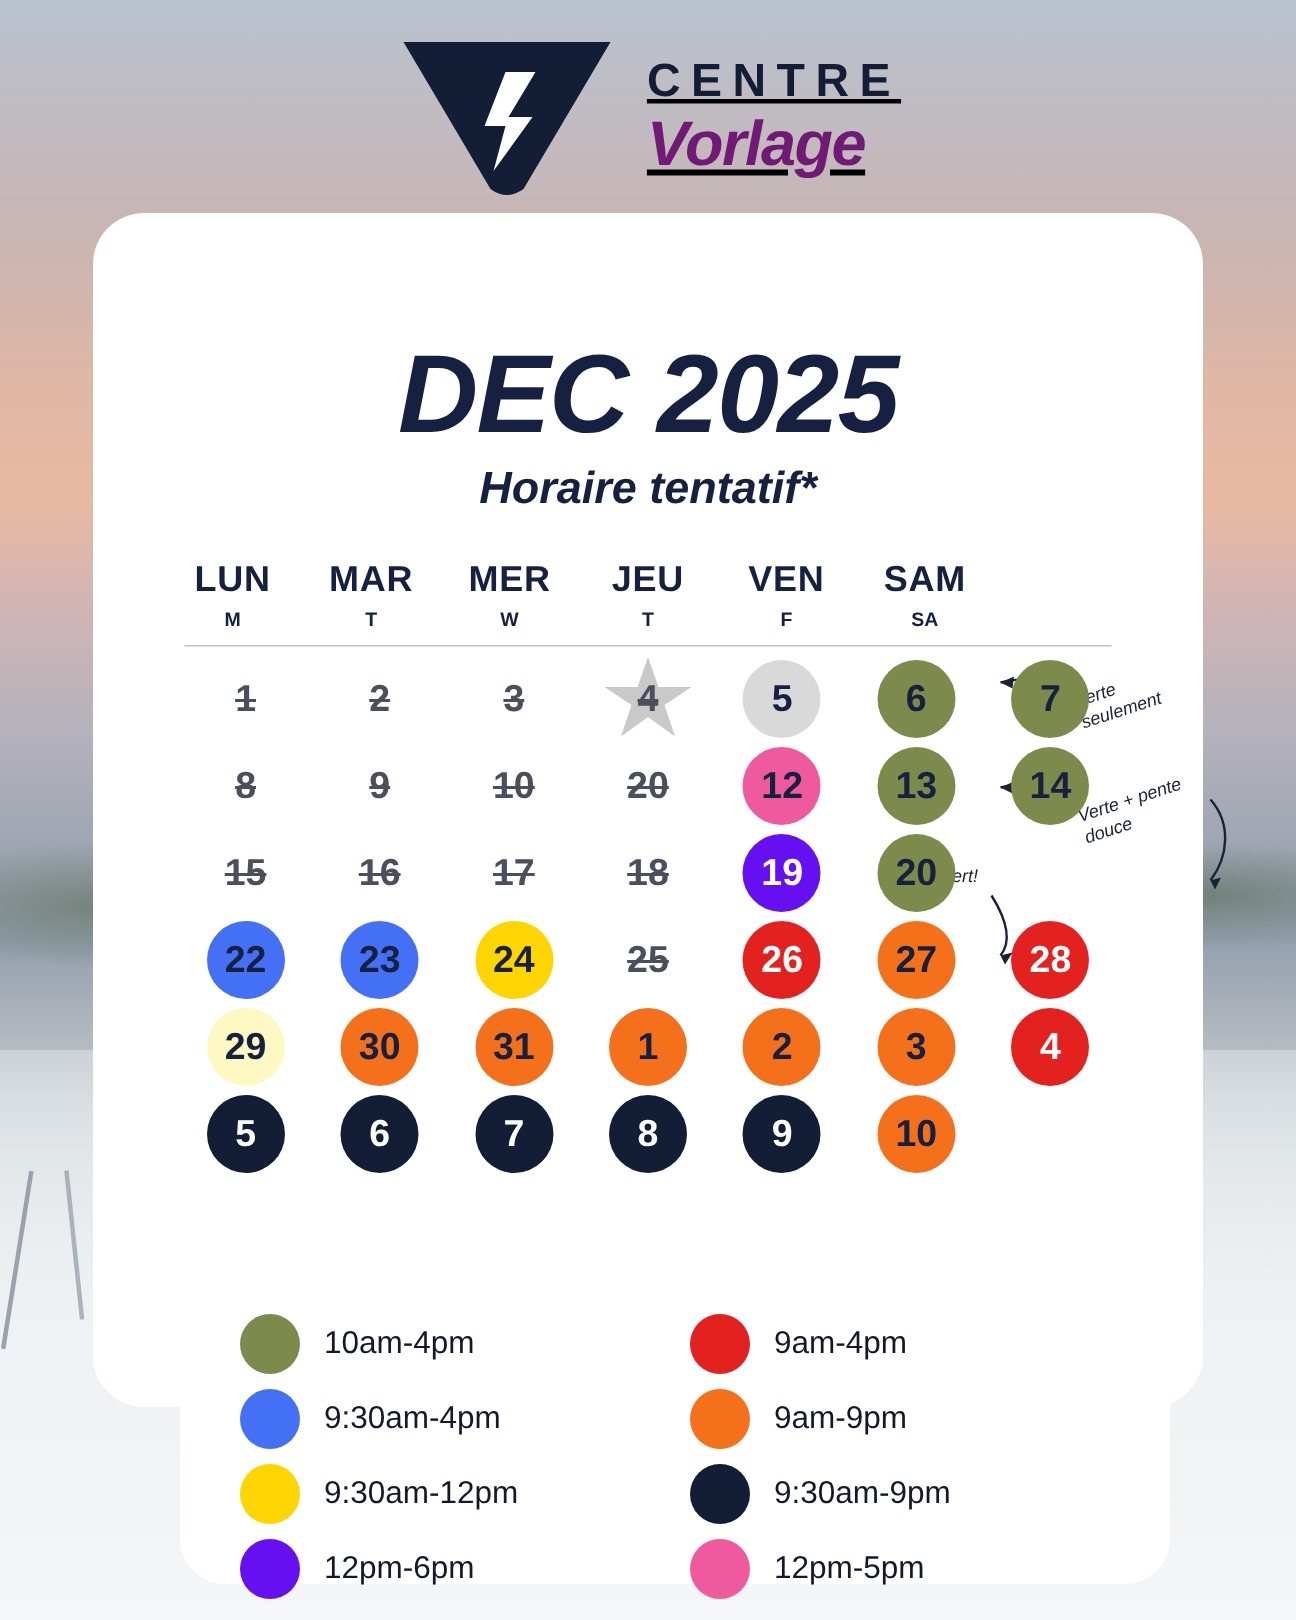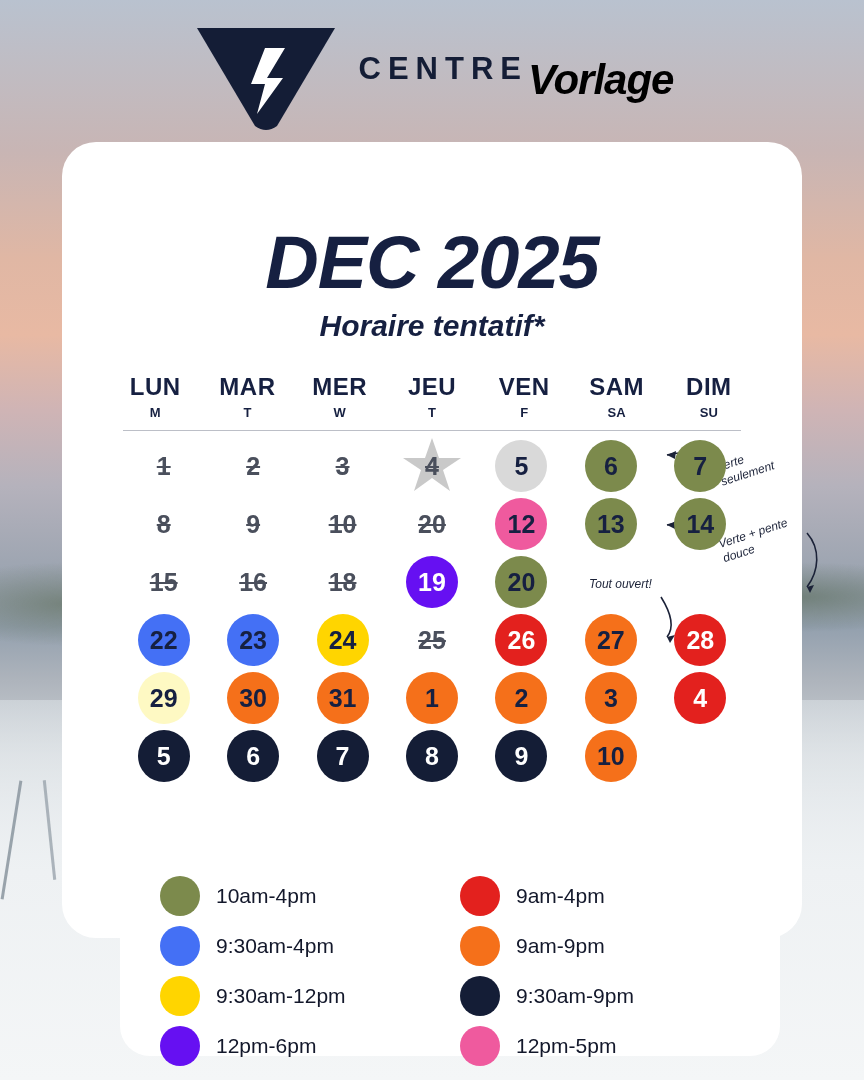--- a/index.html
+++ b/index.html
@@ -87,26 +87,26 @@
     background: #9aa4ad; transform: rotate(-6deg); opacity: .8;
   }
 
   
   .logo-wrap {
     position: absolute; top: 22px; left: 0; right: 0;
     display: flex; align-items: center; justify-content: center; gap: 18px;
     z-index: 5;
   }
   .logo-mark { width: 150px; height: 110px; display: block; }
-  .logo-text { display: flex; flex-direction: row; line-height: 1; }
+  .logo-text { display: flex; flex-direction: column; line-height: 1; text-decoration: underline; }
   .logo-centre {
     font-size: 31px; letter-spacing: 7px; font-weight: 700; color: #141d36;
   }
   .logo-vorlage {
-    font-size: 42px; font-weight: 700; font-style: italic; color: #000000;
+    font-size: 42px; font-weight: 700; font-style: italic; color: #701a75;
     letter-spacing: -1px; margin-top: 6px;
   }
 
   
   .card {
     position: absolute;
     left: 62px; top: 142px; width: 740px; height: 796px;
     background: #fff; border-radius: 34px;
     z-index: 4;
   }
@@ -210,24 +210,20 @@
           <div class="dow-fr">JEU</div>
           <div class="dow-en">T</div>
         </div>
         <div class="dow">
           <div class="dow-fr">VEN</div>
           <div class="dow-en">F</div>
         </div>
         <div class="dow">
           <div class="dow-fr">SAM</div>
           <div class="dow-en">SA</div>
-        </div>
-        <div class="dow">
-          <div class="dow-fr">DIM</div>
-          <div class="dow-en">SU</div>
         </div>
       </div>
     <div class="hr"></div>
     <div class="weeks" id="weeks">
 
       <div class="annot annot-1">Verte seulement</div>
       <div class="annot annot-2">Verte + pente douce</div>
       <div class="annot annot-3">Tout ouvert!</div>
 
       <svg class="arrow-svg" style="left:0;top:0;width:700px;height:360px">
@@ -321,20 +317,25 @@
               <span>15</span>
             </div>
           </div>
           <div class="cell">
             <div class="chip plain strike">
               <span>16</span>
             </div>
           </div>
           <div class="cell">
             <div class="chip plain strike">
+              <span>17</span>
+            </div>
+          </div>
+          <div class="cell">
+            <div class="chip plain strike">
               <span>18</span>
             </div>
           </div>
           <div class="cell">
             <div class="chip dark" style="background: rgb(102, 16, 242);">
               <span>19</span>
             </div>
           </div>
           <div class="cell">
             <div class="chip" style="background: rgb(124, 138, 76);">

